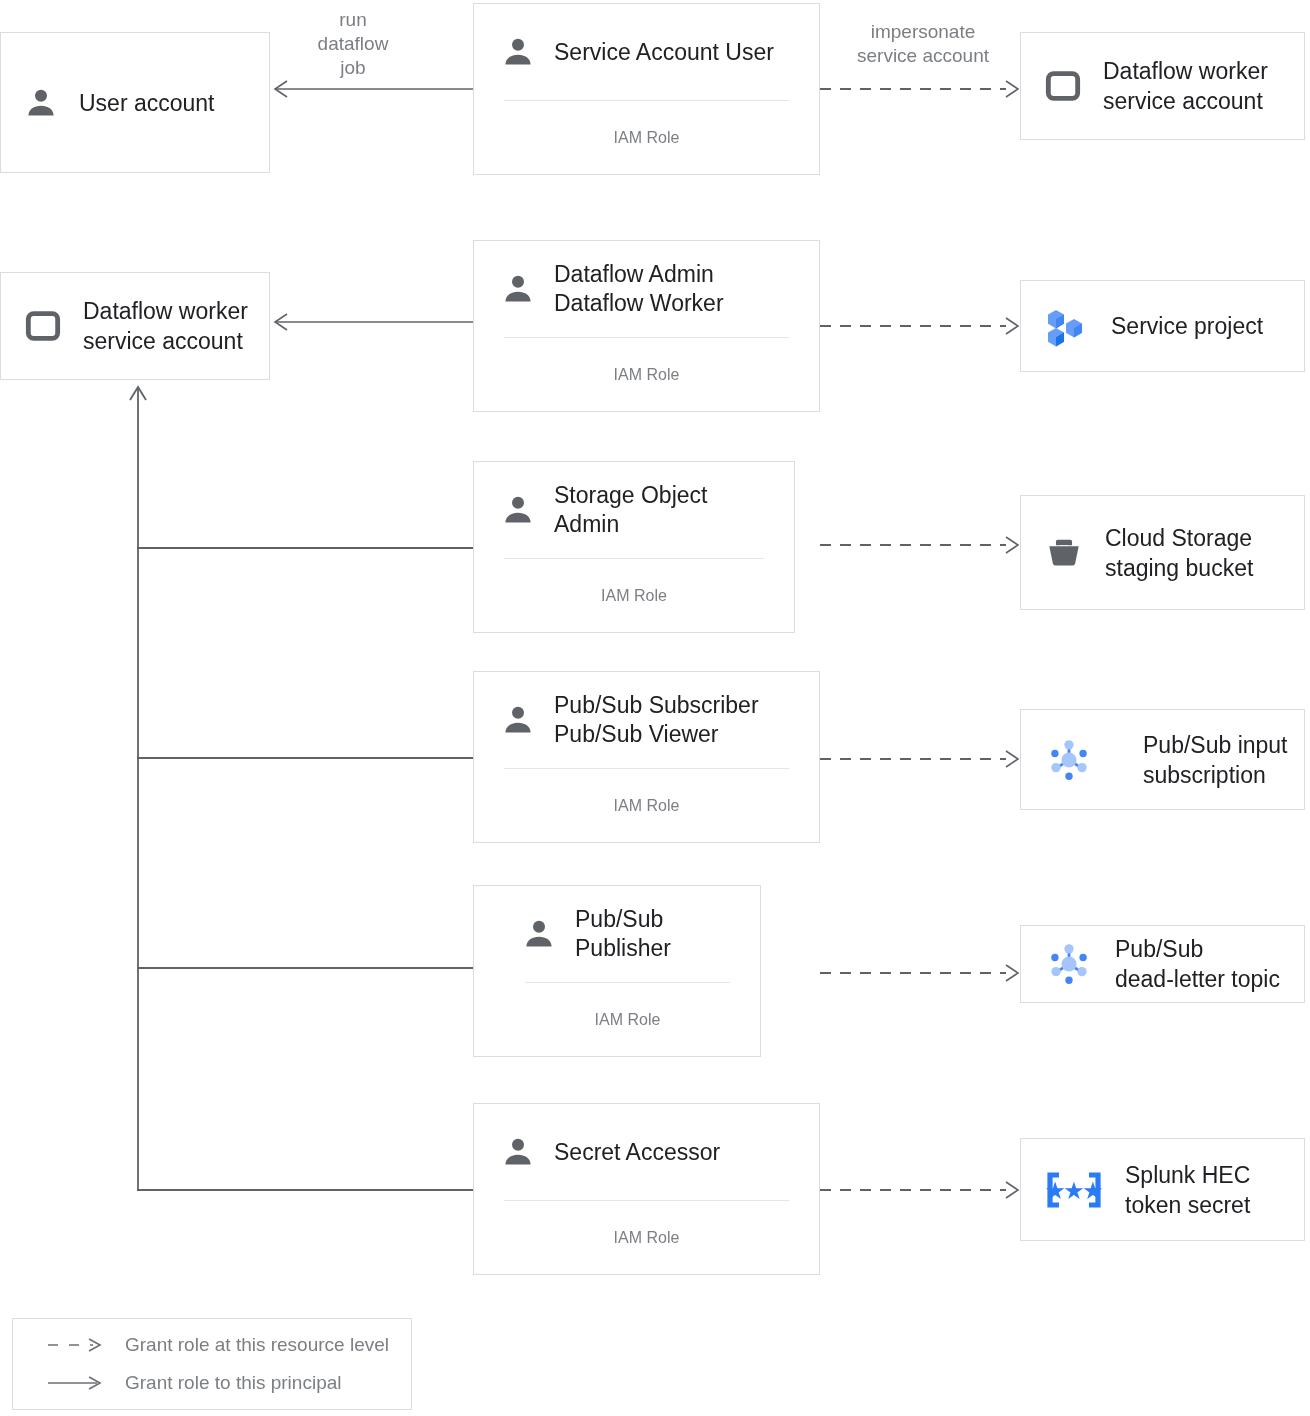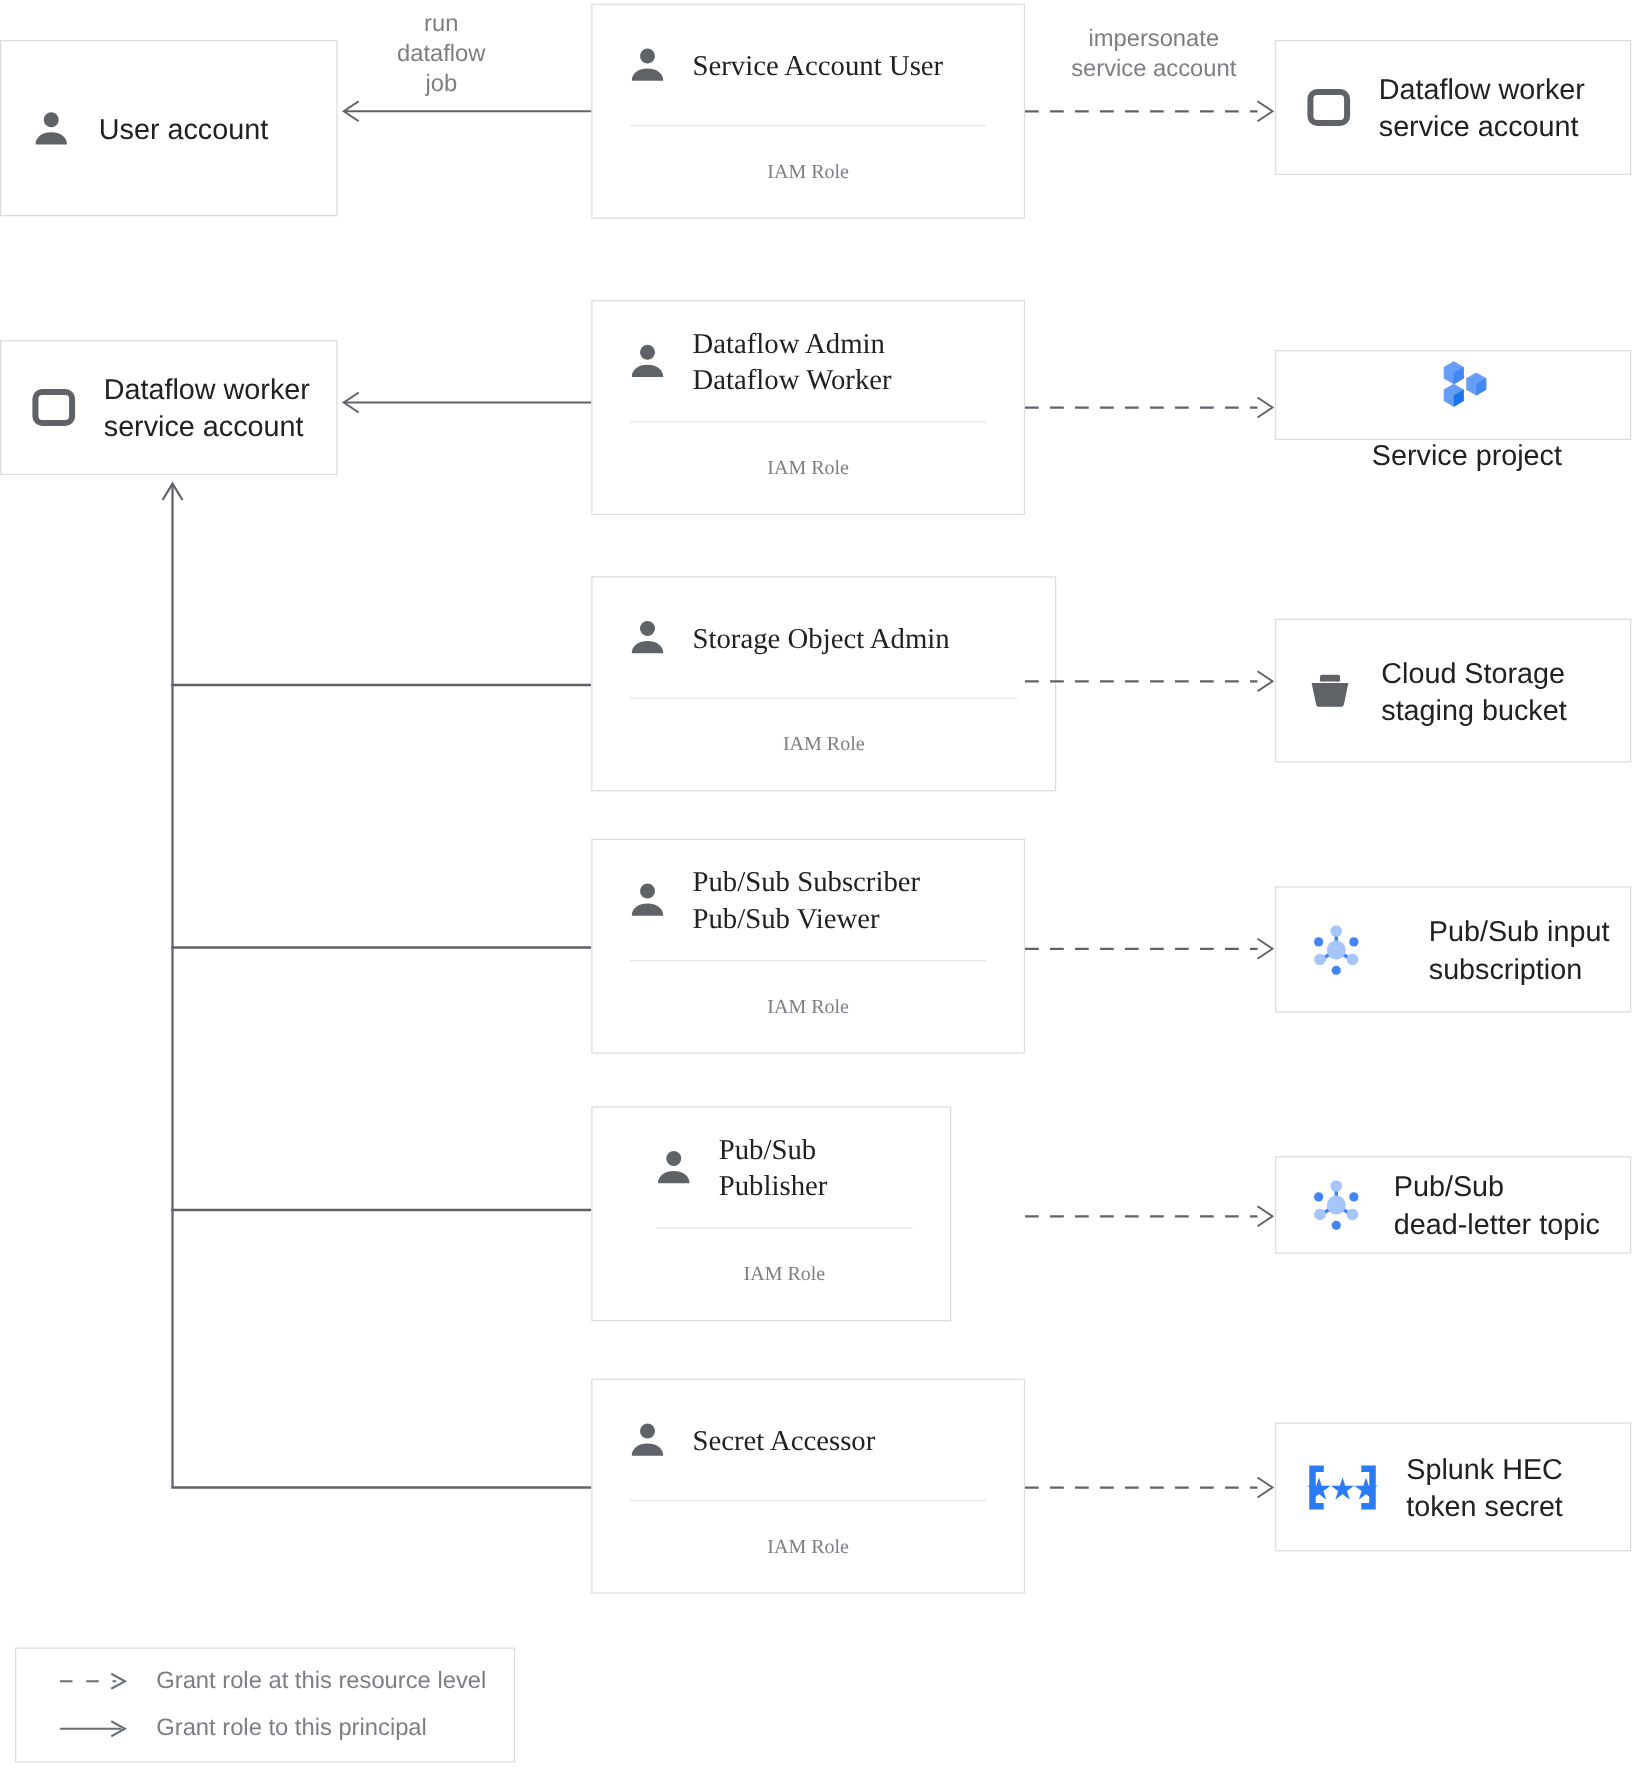--- a/index.html
+++ b/index.html
@@ -35,21 +35,20 @@
     white-space: pre-line;
   }
 
   
   .role-card {
     position: absolute;
     border: 1px solid #dadce0;
     background: #ffffff;
     display: flex;
     flex-direction: column;
-    font-family: Liberation Serif, serif;
   }
   .role-card-top {
     flex: 0 0 auto;
     display: flex;
     align-items: center;
     gap: 18px;
     padding: 0 26px;
     height: 96px;
   }
   .role-title {
@@ -185,21 +184,21 @@
     </div>
     <div class="role-divider"></div>
     <div class="role-foot">IAM Role</div>
   </div>
 
   <svg class="arrow-svg" width="200" height="20" style="left:820px; top:316px;">
     <line x1="0" y1="10" x2="186" y2="10" stroke="#5f6368" stroke-width="1.8" stroke-dasharray="11 9"></line>
     <polyline points="186,2 198,10 186,18" fill="none" stroke="#5f6368" stroke-width="1.6"></polyline>
   </svg>
 
-  <div class="box entity-box" style="left:1020px; top:280px; width:285px; height:72px;flex-direction:column;">
+  <div class="box entity-box" style="left:1020px; top:280px; width:285px; height:92px;">
     <svg class="card-icon" width="48" height="48" viewBox="0 0 48 48">
       <path d="M13 8 L21 12.6 L21 21.8 L13 26.4 L5 21.8 L5 12.6 Z" fill="#669df6"></path>
       <path d="M13 26.4 L21 21.8 L21 12.6 L13 17.2 Z" fill="#4285f4"></path>
       <path d="M31 17 L39 21.6 L39 30.8 L31 35.4 L23 30.8 L23 21.6 Z" fill="#669df6"></path>
       <path d="M31 35.4 L39 30.8 L39 21.6 L31 26.2 Z" fill="#4285f4"></path>
       <path d="M13 26 L21 30.6 L21 39.8 L13 44.4 L5 39.8 L5 30.6 Z" fill="#669df6"></path>
       <path d="M13 44.4 L21 39.8 L21 30.6 L13 35.2 Z" fill="#1a73e8"></path>
     </svg>
     <div class="entity-label">Service project</div>
   </div>
@@ -210,21 +209,21 @@
   </svg>
 
   <div class="ln hline" style="left:137px; top:547px; width:336px;"></div>
 
   <div class="ln hline" style="left:137px; top:757px; width:336px;"></div>
 
   <div class="ln hline" style="left:137px; top:967px; width:336px;"></div>
 
   <div class="ln hline" style="left:137px; top:1189px; width:336px;"></div>
 
-  <div class="role-card" style="left:473px; top:461px; width:372px; height:172px;">
+  <div class="role-card" style="left:473px; top:461px; width:322px; height:172px;">
     <div class="role-card-top">
       <svg class="person-icon" width="36" height="36" viewBox="0 0 24 24">
         <circle cx="12" cy="7.2" r="4" fill="#5f6368"></circle>
         <path d="M3.6 20.4c0-4.2 3.8-6.6 8.4-6.6s8.4 2.4 8.4 6.6z" fill="#5f6368"></path>
       </svg>
       <div class="role-title">Storage Object Admin</div>
     </div>
     <div class="role-divider"></div>
     <div class="role-foot">IAM Role</div>
   </div>

